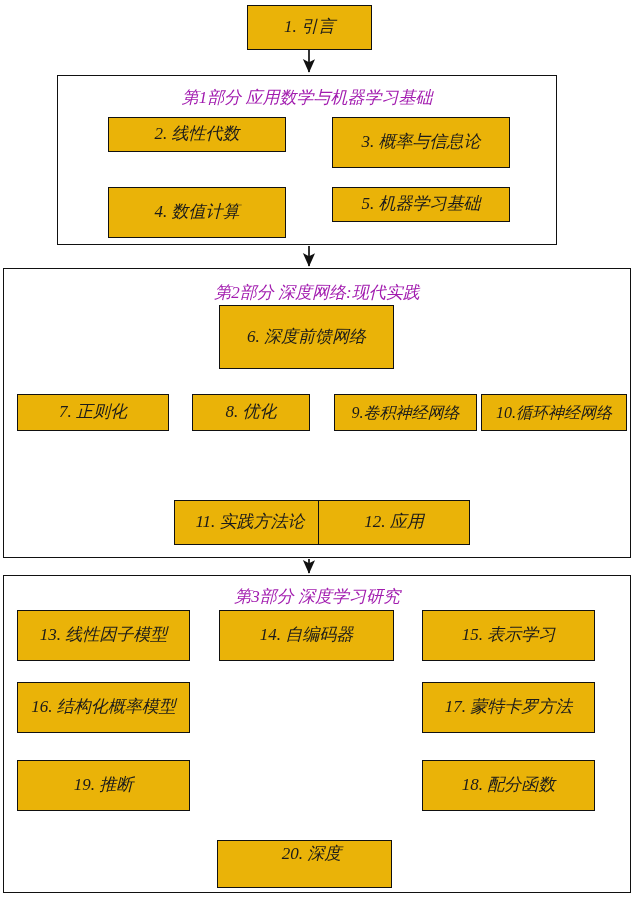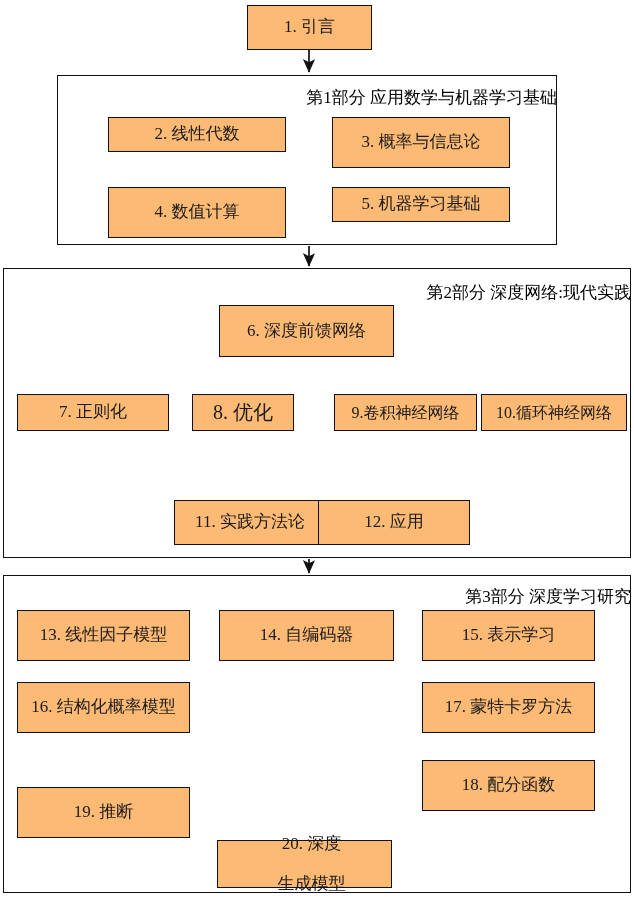--- a/index.html
+++ b/index.html
@@ -17,44 +17,46 @@
   svg#edges{
     position:absolute;
     left:0;top:0;
     width:634px;height:897px;
     pointer-events:none;
   }
   .node{
     position:absolute;
     box-sizing:border-box;
     border:1.6px solid #111111;
-    background:#fdba74;
+    background:#eab308;
     display:flex;
     align-items:center;
     justify-content:center;
     text-align:center;
     line-height:1.22;
     color:#1b1b1b;
     z-index:3;
+    font-style:italic;
   }
   .node span{display:block;width:100%;}
   .section{
     position:absolute;
     box-sizing:border-box;
     border:1.8px solid #111111;
     background:#ffffff;
     z-index:1;
   }
   .section-title{
     position:absolute;
     width:100%;
-    text-align:right;
+    text-align:center;
     z-index:2;
-    color:#000000;
+    color:#a21caf;
     white-space:nowrap;
+    font-style:italic;
   }
   .t20{line-height:1.18;}
 </style>
 </head>
 <body>
 
 <div id="diagram">
 
   <svg id="edges" viewBox="0 0 634 897">
     <defs>
@@ -108,27 +110,27 @@
         <span>3. 概率与信息论</span>
       </div>
       <div class="node" style="left: 108px; top: 187px; width: 178px; height: 51px; font-size: 17px;">
         <span>4. 数值计算</span>
       </div>
       <div class="node" style="left: 332px; top: 187px; width: 178px; height: 35px; font-size: 17px;">
         <span>5. 机器学习基础</span>
       </div>
       <div class="section" style="left: 3px; top: 268px; width: 628px; height: 290px;"></div>
       <div class="section-title" style="left: 3px; width: 628px; top: 281px; font-size: 17px;">第2部分  深度网络:现代实践</div>
-      <div class="node" style="left: 219px; top: 305px; width: 175px; height: 52px; font-size: 17px;">
+      <div class="node" style="left: 219px; top: 305px; width: 175px; height: 64px; font-size: 17px;">
         <span>6. 深度前馈网络</span>
       </div>
       <div class="node" style="left: 17px; top: 394px; width: 152px; height: 37px; font-size: 17px;">
         <span>7. 正则化</span>
       </div>
-      <div class="node" style="left: 192px; top: 394px; width: 102px; height: 37px; font-size: 20px;">
+      <div class="node" style="left: 192px; top: 394px; width: 118px; height: 37px; font-size: 17px;">
         <span>8. 优化</span>
       </div>
       <div class="node" style="left: 334px; top: 394px; width: 143px; height: 37px; font-size: 16px;">
         <span>9.卷积神经网络</span>
       </div>
       <div class="node" style="left: 481px; top: 394px; width: 146px; height: 37px; font-size: 16px;">
         <span>10.循环神经网络</span>
       </div>
       <div class="node" style="left: 142px; top: 500px; width: 152px; height: 45px; font-size: 17px; margin-left: 32px;">
         <span>11. 实践方法论</span>
@@ -146,28 +148,27 @@
       </div>
       <div class="node" style="left: 422px; top: 610px; width: 173px; height: 51px; font-size: 17px;">
         <span>15. 表示学习</span>
       </div>
       <div class="node" style="left: 17px; top: 682px; width: 173px; height: 51px; font-size: 17px;">
         <span>16. 结构化概率模型</span>
       </div>
       <div class="node" style="left: 422px; top: 682px; width: 173px; height: 51px; font-size: 17px;">
         <span>17. 蒙特卡罗方法</span>
       </div>
-      <div class="node" style="left: 17px; top: 760px; width: 173px; height: 51px; font-size: 17px; margin-top: 27px;">
+      <div class="node" style="left: 17px; top: 760px; width: 173px; height: 51px; font-size: 17px;">
         <span>19. 推断</span>
       </div>
       <div class="node" style="left: 422px; top: 760px; width: 173px; height: 51px; font-size: 17px;">
         <span>18. 配分函数</span>
       </div>
     </div>
 
   <div class="node t20" id="n-final" style="left: 217px; top: 840px; width: 175px; height: 48px; font-size: 17px; padding-left: 14px;">
     <span>
       <span>20.   深度</span><br>
-      <span>生成模型</span>
     </span>
   </div>
 
 </div>
 
 </body></html>

